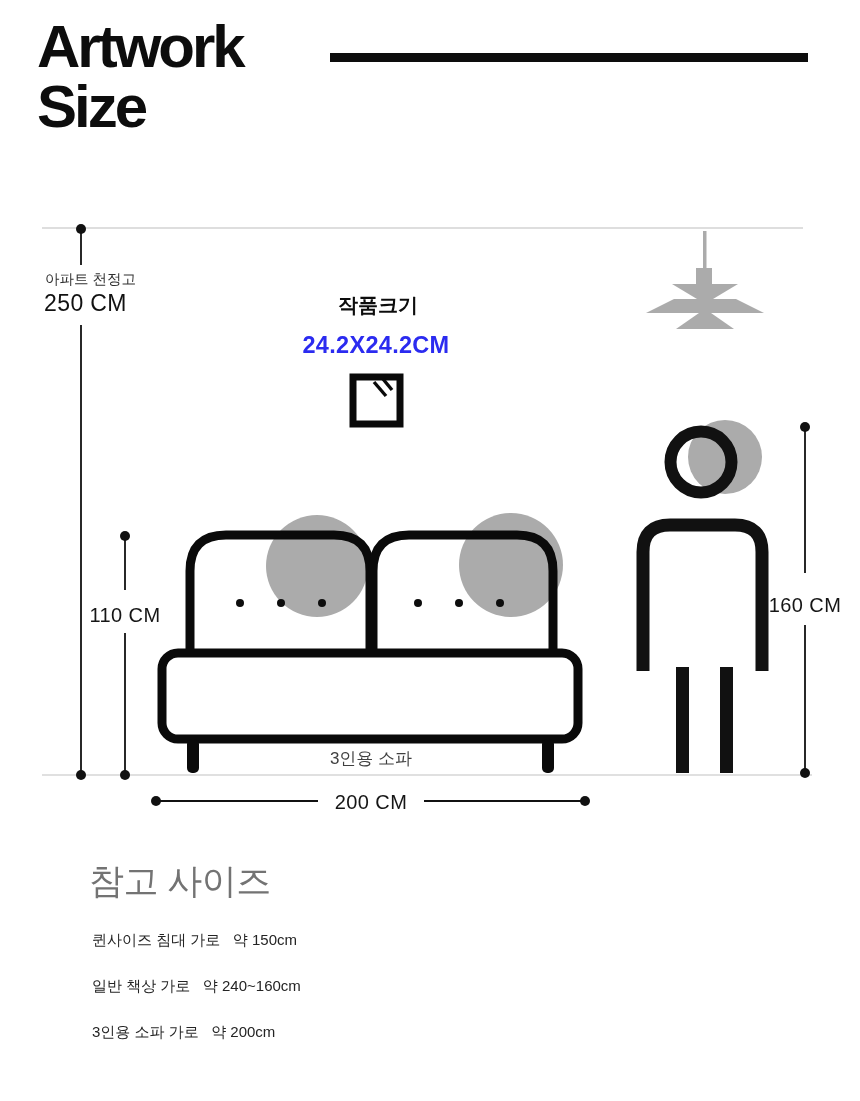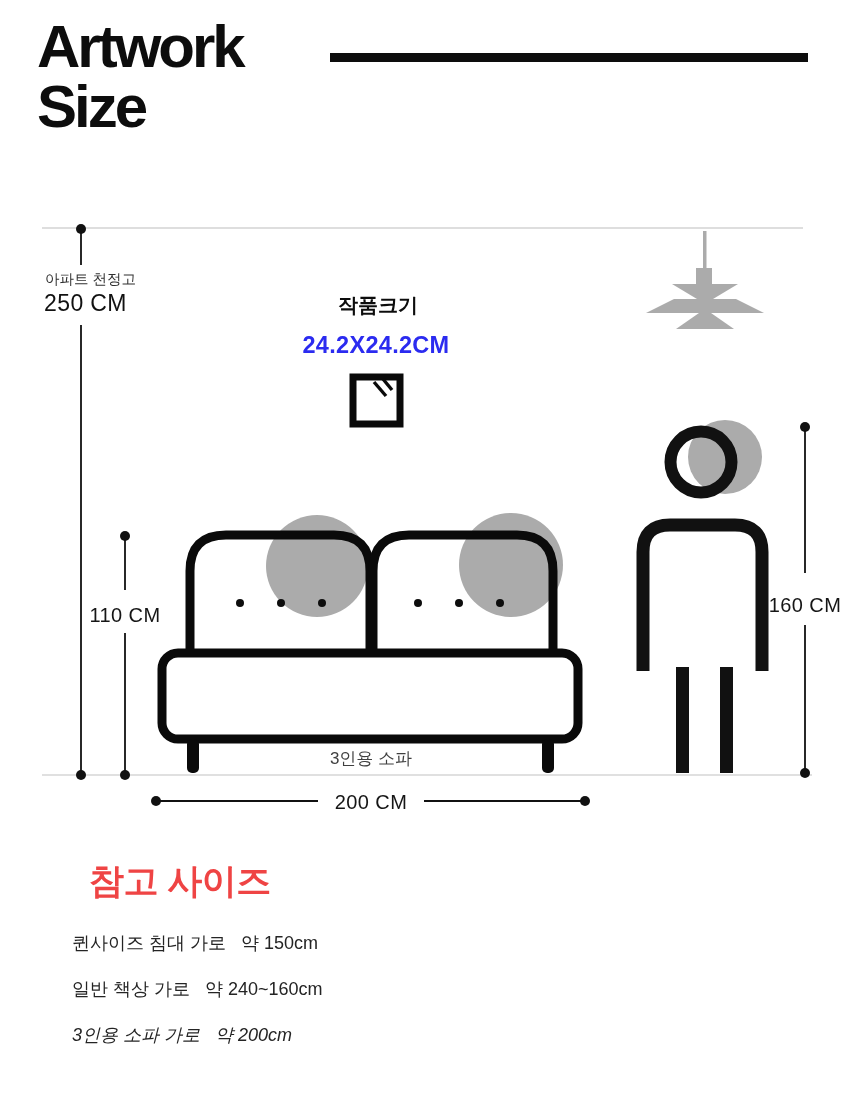--- a/index.html
+++ b/index.html
@@ -26,29 +26,29 @@
   .mtext{font-size:20px;fill:#161616;letter-spacing:.4px;}
   .mtext-lg{font-size:23px;fill:#111;letter-spacing:.4px;}
   .small-label{font-size:14.5px;fill:#2f2f2f;}
   .art-label{font-size:20px;font-weight:700;fill:#0c0c0c;}
   .art-size{font-size:23.5px;font-weight:700;letter-spacing:.3px;}
   .sofa-label{font-size:17px;fill:#3f3f3f;}
   svg text{font-family:"Liberation Sans", sans-serif;}
   
   .ref-heading{
     position:absolute;left:89px;top:858px;margin:0;
-    font-size:35px;font-weight:700;color:#ef4444;letter-spacing:-0.5px;
+    font-size:35px;font-weight:400;color:#737373;letter-spacing:-0.5px;
   }
   .ref-item{
-    position:absolute;left:72px;margin:0;
-    font-size:18px;color:#242424;white-space:pre;letter-spacing:0;
+    position:absolute;left:92px;margin:0;
+    font-size:15px;color:#242424;white-space:pre;letter-spacing:0;
   }
   .ref-item.r0{top:931px;}
   .ref-item.r1{top:977px;}
-  .ref-item.r2{top:1023px;font-style:italic;}
+  .ref-item.r2{top:1023px;}
 </style>
 </head>
 <body>
 
 <div class="page">
 
   <h1 class="title">
     <span>Artwork</span>
     <span>Size</span>
   </h1>

